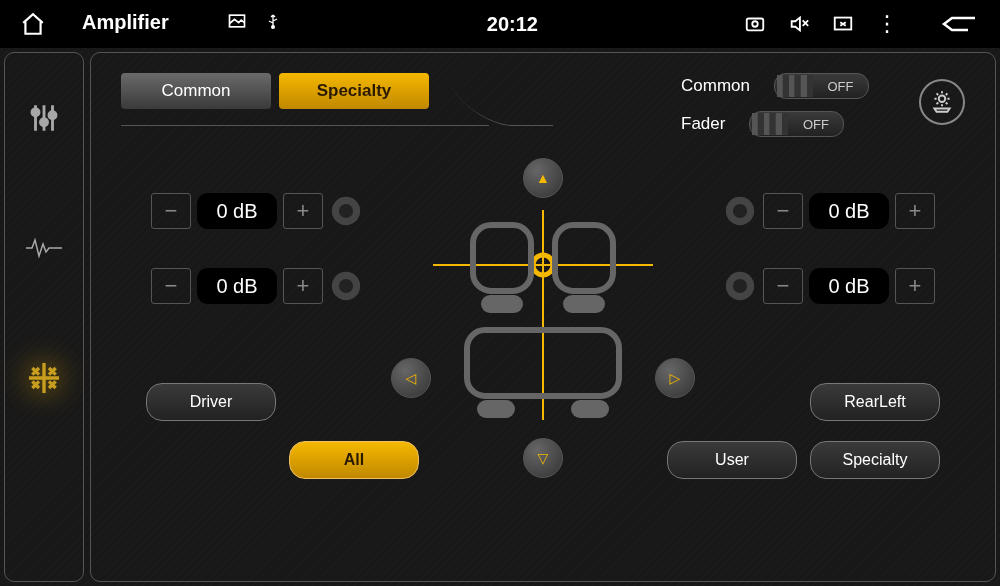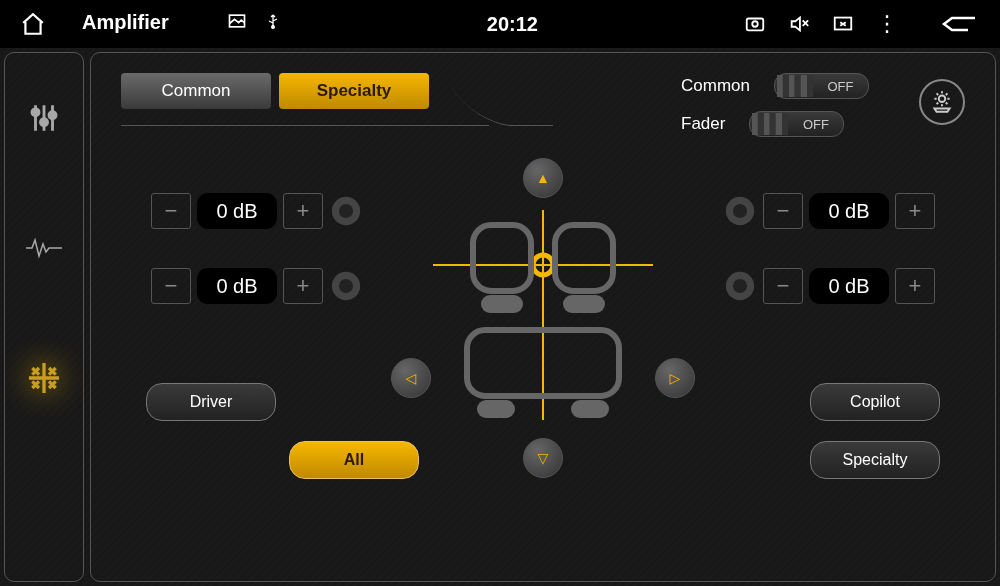--- a/index.html
+++ b/index.html
@@ -413,18 +413,19 @@
           <rect x="130" y="85" width="42" height="18" rx="9" fill="#666"></rect>
 
           <rect x="34" y="120" width="152" height="66" rx="18" fill="none" stroke="#666" stroke-width="6"></rect>
           <rect x="44" y="190" width="38" height="18" rx="9" fill="#666"></rect>
           <rect x="138" y="190" width="38" height="18" rx="9" fill="#666"></rect>
         </svg>
       </div>
 
       <div class="preset driver">Driver</div>
       <div class="preset gold all">All</div>
-      <div class="preset copilot">Copilot</div>
+      <div class="preset user">User</div>
+      <div class="preset copilot">RearLeft</div>
       <div class="preset rearright">Specialty</div>
     </div>
 
   </div>
 </div>
 
 </body></html>

